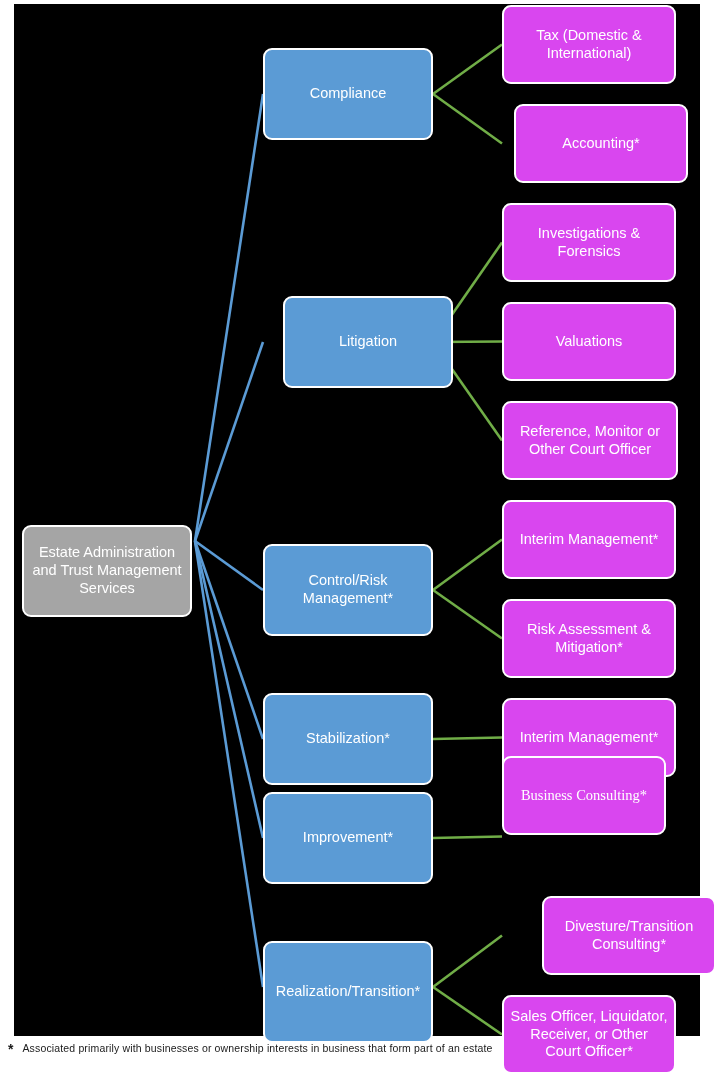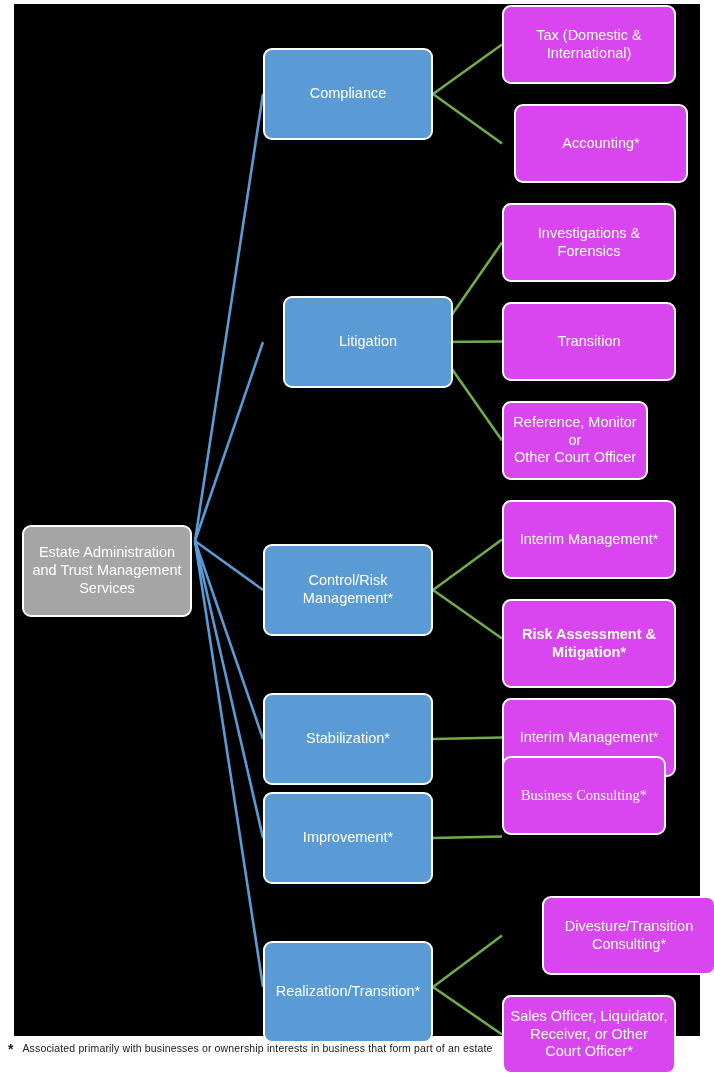--- a/index.html
+++ b/index.html
@@ -114,25 +114,25 @@
       <div class="node blue" style="left: 263px; top: 544px; width: 170px; height: 92px;"><span>Control/Risk
 Management*</span></div>
       <div class="node blue" style="left: 263px; top: 693px; width: 170px; height: 92px;"><span>Stabilization*</span></div>
       <div class="node blue" style="left: 263px; top: 792px; width: 170px; height: 92px;"><span>Improvement*</span></div>
       <div class="node blue" style="left: 263px; top: 941px; width: 170px; height: 102px; text-align: center;"><span>Realization/Transition*</span></div>
       <div class="node green" style="left: 502px; top: 5px; width: 174px; height: 79px;"><span>Tax (Domestic &amp;
 International)</span></div>
       <div class="node green" style="left: 502px; top: 104px; width: 174px; height: 79px; margin-left: 12px;"><span>Accounting*</span></div>
       <div class="node green" style="left: 502px; top: 203px; width: 174px; height: 79px;"><span>Investigations &amp;
 Forensics</span></div>
-      <div class="node green" style="left: 502px; top: 302px; width: 174px; height: 79px;"><span>Transition</span></div>
-      <div class="node green" style="left: 502px; top: 401px; width: 146px; height: 79px;"><span>Reference, Monitor or
+      <div class="node green" style="left: 502px; top: 302px; width: 174px; height: 79px;"><span>Valuations</span></div>
+      <div class="node green" style="left: 502px; top: 401px; width: 176px; height: 79px;"><span>Reference, Monitor or
 Other Court Officer</span></div>
       <div class="node green" style="left: 502px; top: 500px; width: 174px; height: 79px;"><span>Interim Management*</span></div>
-      <div class="node green" style="left: 502px; top: 599px; width: 174px; height: 89px; font-weight: bold;"><span>Risk Assessment &amp;
+      <div class="node green" style="left: 502px; top: 599px; width: 174px; height: 79px;"><span>Risk Assessment &amp;
 Mitigation*</span></div>
       <div class="node green" style="left: 502px; top: 698px; width: 174px; height: 79px;"><span>Interim Management*</span></div>
       <div class="node green" style="left: 502px; top: 756px; width: 164px; height: 79px; font-family: Liberation Serif, serif;"><span>Business Consulting*</span></div>
       <div class="node green" style="left: 502px; top: 896px; width: 174px; height: 79px; margin-left: 40px;"><span>Divesture/Transition
 Consulting*</span></div>
       <div class="node green" style="left: 502px; top: 995px; width: 174px; height: 79px;"><span>Sales Officer, Liquidator,
 Receiver, or Other
 Court Officer*</span></div>
     </div>
 

